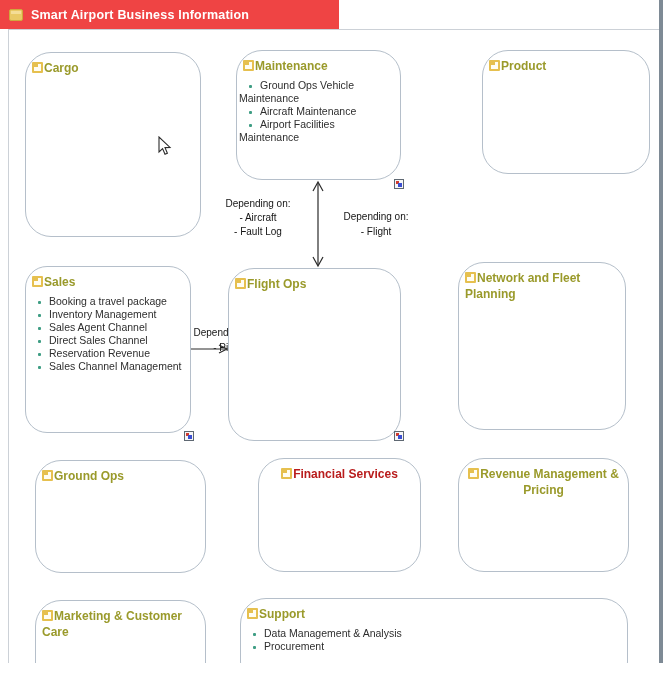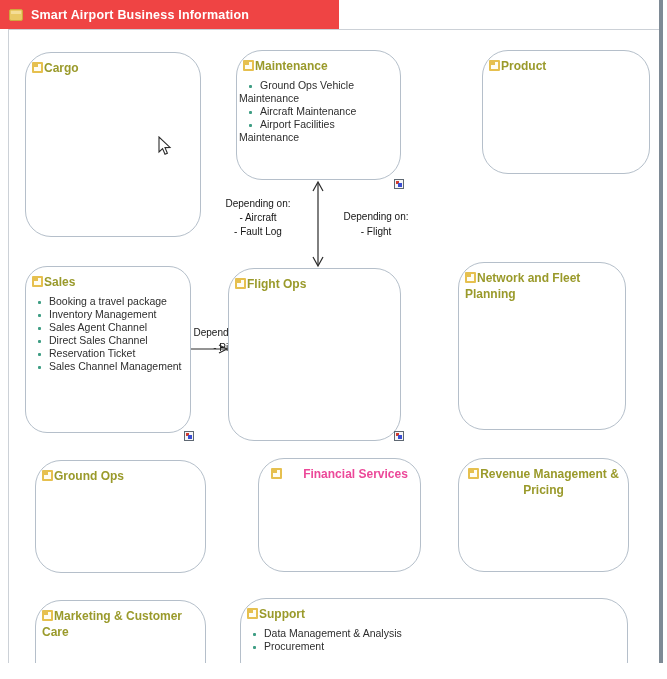--- a/index.html
+++ b/index.html
@@ -16,21 +16,21 @@
 
   .edge-left  { position:absolute; left:8px;  top:29px; width:1px; height:634px; background:#ccd1d7; }
   .edge-top   { position:absolute; left:8px;  top:29px; width:652px; height:1px; background:#ccd1d7; }
   .edge-right { position:absolute; left:659px; top:0; width:4px; height:663px; background:#7e8a95; }
 
   
   .bizbox { position:absolute; background:#fff; border:1.4px solid #b5bfca; border-radius:26px;
             padding:7px 6px 0 6px; z-index:2; }
   .box-title { font-weight:bold; font-size:12px; line-height:16px; color:#9a9a2b; }
   .box-title .t { vertical-align:top; }
-  .box-title .green { color:#ec4899;padding-left:20px; }
+  .box-title .green { color:#b91c1c; }
   .title-center { text-align:center; }
   .note-icon { display:inline-block; width:11px; height:11px; border:2px solid #e6c04f; background:#fffdf2;
                border-radius:1px; margin-right:1px; vertical-align:-1px; position:relative; }
   .note-icon::before { content:""; position:absolute; left:0; top:0; width:4px; height:3px; background:#e6c04f; }
 
   .bizbox ul { list-style:none; margin:5px 0 0 -4px; font-size:10.5px; line-height:13px; color:#2e2e2e; }
   .bizbox li { padding:0; }
   .dot { display:inline-block; width:3px; height:3px; border-radius:1px; background:#3f9e84; margin:0 8px 1px 10px; }
   .obj-icon { display:inline-block; width:13px; height:9px; position:relative; margin:0 4px 0 2px; vertical-align:-1px; }
   .obj-icon::before { content:""; position:absolute; left:0; top:0; width:4px; height:4px; background:#7c7b22;
@@ -121,21 +121,21 @@
     <ul></ul>
   </div>
 
   <div class="bizbox" id="box-sales">
     <div class="box-title"><span class="note-icon"></span><span class="t">Sales</span></div>
     <ul>
         <li><span class="dot"></span><span>Booking a travel package</span></li>
         <li><span class="dot"></span><span>Inventory Management</span></li>
         <li><span class="dot"></span><span>Sales Agent Channel</span></li>
         <li><span class="dot"></span><span>Direct Sales Channel</span></li>
-        <li><span class="dot"></span><span>Reservation Ticket</span></li>
+        <li><span class="dot"></span><span>Reservation Revenue</span></li>
         <li><span class="dot"></span><span>Sales Channel Management</span></li>
       </ul>
   </div>
 
   <div class="bizbox" id="box-flight-ops">
     <div class="box-title"><span class="note-icon"></span><span class="t">Flight Ops</span></div>
   </div>
 
   <div class="bizbox" id="box-network">
     <div class="box-title"><span class="note-icon"></span><span class="t">Network and Fleet Planning</span></div>

